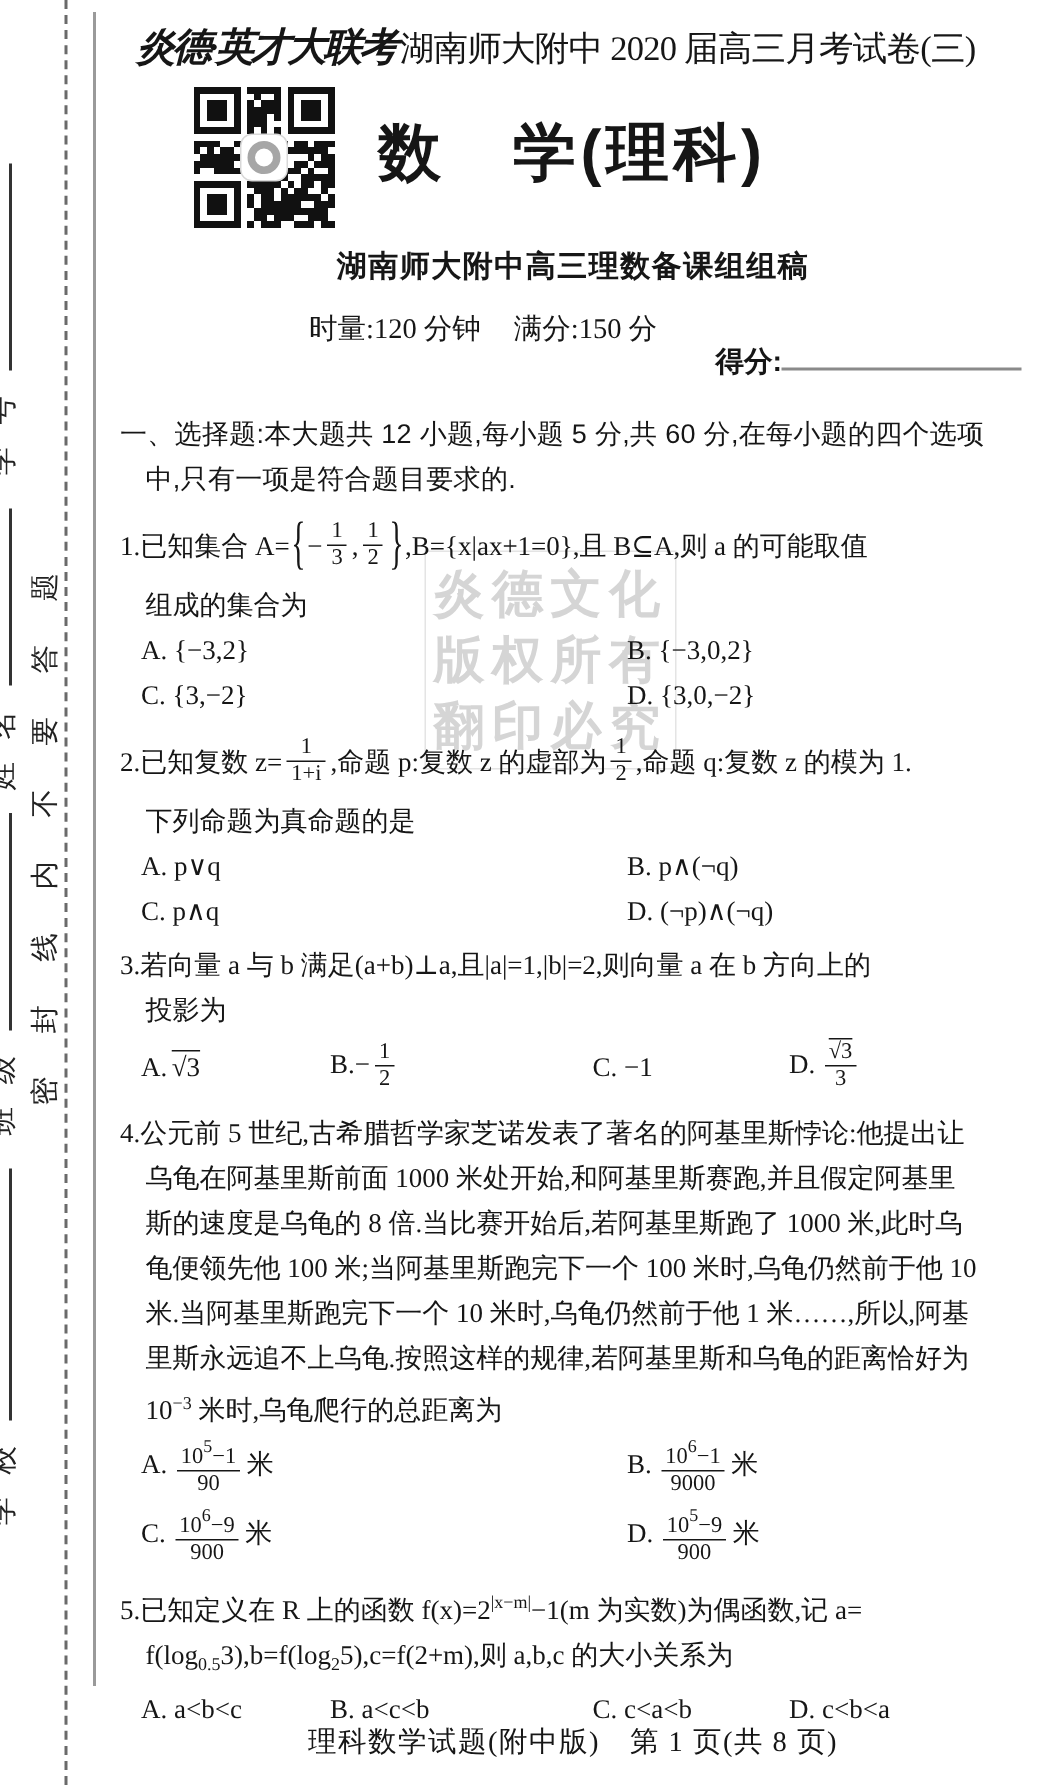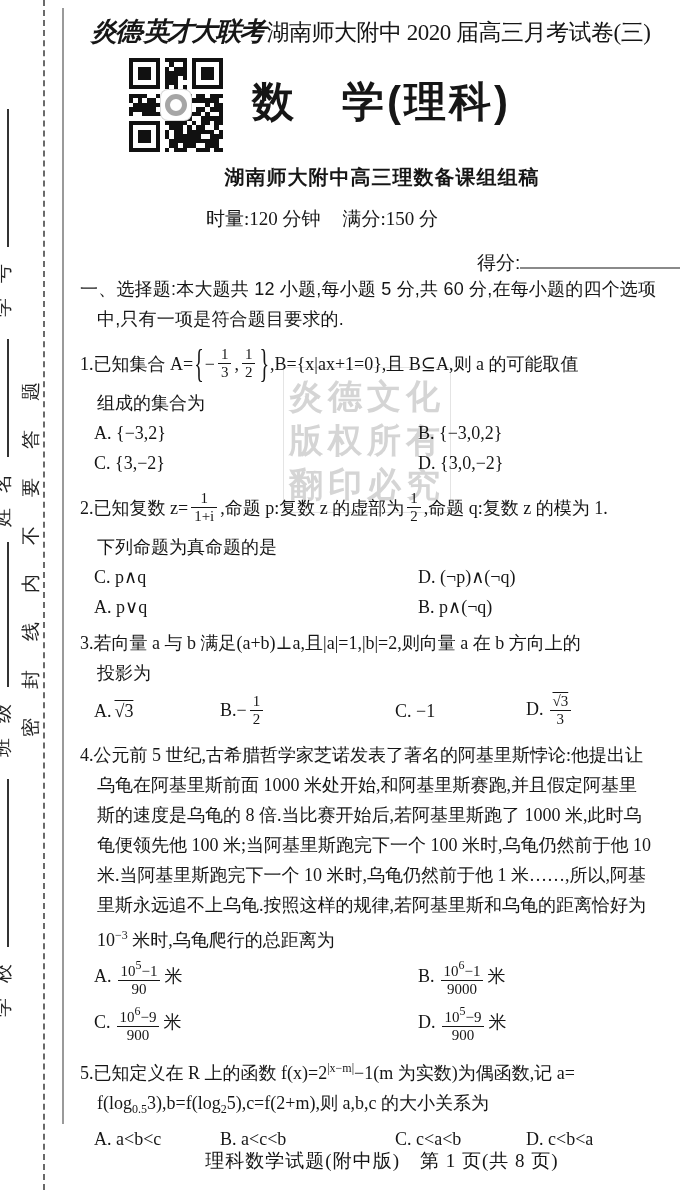--- a/index.html
+++ b/index.html
@@ -44,22 +44,22 @@
     font-family:"Liberation Sans","DejaVu Sans",sans-serif;
     font-size:42px;font-weight:bold;letter-spacing:3px;white-space:nowrap;
   }
   .subtitle{
     position:absolute;left:80px;top:164px;width:604px;text-align:center;z-index:2;
     font-family:"Liberation Sans","DejaVu Sans",sans-serif;
     font-size:20px;font-weight:bold;letter-spacing:1px;
   }
   .meta{position:absolute;left:206px;top:206px;font-size:19px;z-index:2;white-space:nowrap;}
   .meta .duration{margin-right:22px;}
-  .score{position:absolute;left:477px;top:250px;z-index:2;font-size:19px;white-space:nowrap;
-         font-family:"Liberation Sans","DejaVu Sans",sans-serif;font-weight:normal;}
+  .score{position:absolute;left:477px;top:228px;z-index:2;font-size:19px;white-space:nowrap;
+         font-family:"Liberation Sans","DejaVu Sans",sans-serif;font-weight:bold;}
   .score-line{display:inline-block;width:160px;height:17px;border-bottom:2px solid #8a8a8a;vertical-align:baseline;}
 
   
   .watermark{
     position:absolute;left:283px;top:367px;width:168px;height:146px;z-index:1;
     border:1px solid #e4e4e4;display:flex;flex-direction:column;justify-content:space-around;
     text-align:center;color:#d5d5d5;font-weight:bold;font-size:34px;letter-spacing:5px;line-height:1;
     font-family:"Liberation Sans","DejaVu Sans",sans-serif;padding:6px 0;box-sizing:border-box;
   }
 
@@ -354,26 +354,26 @@
           </span>
           <span>,命题 p:复数 z 的虚部为</span>
           <span class="frac">
             <span class="num">1</span>
             <span class="den">2</span>
           </span>
           <span>,命题 q:复数 z 的模为 1.</span>
       </div>
       <div class="ln ind">下列命题为真命题的是</div>
       <div class="o2row">
+        <span class="c1">A. p∨q</span>
+          <span>B. p∧(¬q)</span>
+      </div>
+      <div class="o2row">
         <span class="c1">C. p∧q</span>
           <span>D. (¬p)∧(¬q)</span>
-      </div>
-      <div class="o2row">
-        <span class="c1">A. p∨q</span>
-          <span>B. p∧(¬q)</span>
       </div>
     </div>
 
     <div class="q">
       <div class="ln">3.若向量 a 与 b 满足(a+b)⊥a,且|a|=1,|b|=2,则向量 a 在 b 方向上的</div>
       <div class="ln ind">投影为</div>
       <div class="o4row optfl">
         <span class="c1"><span class="opre">A.</span><span class="ov">√3</span></span>
           <span class="c2"><span>B.−</span><span class="frac"><span class="num">1</span><span class="den">2</span></span></span>
           <span class="c3">C. −1</span>

